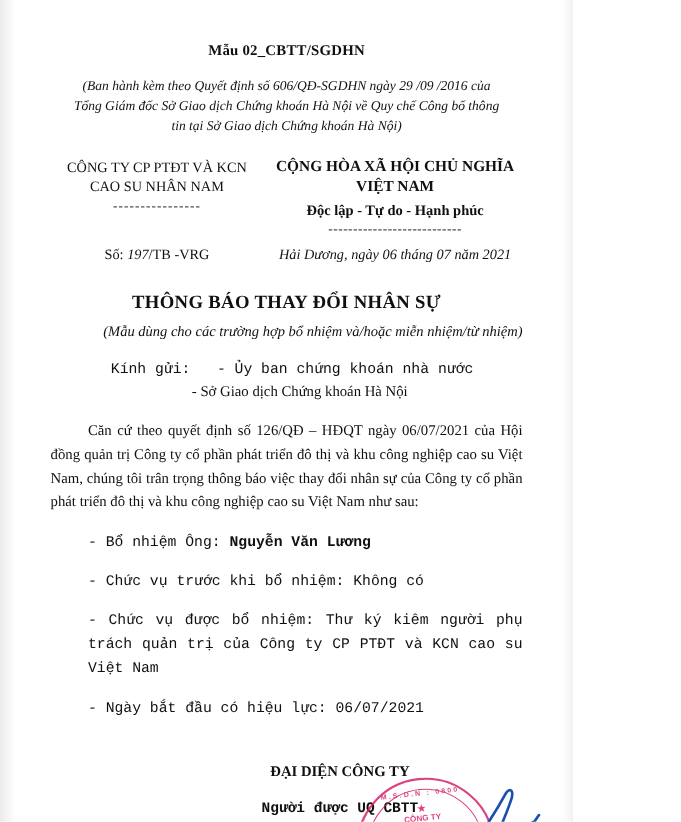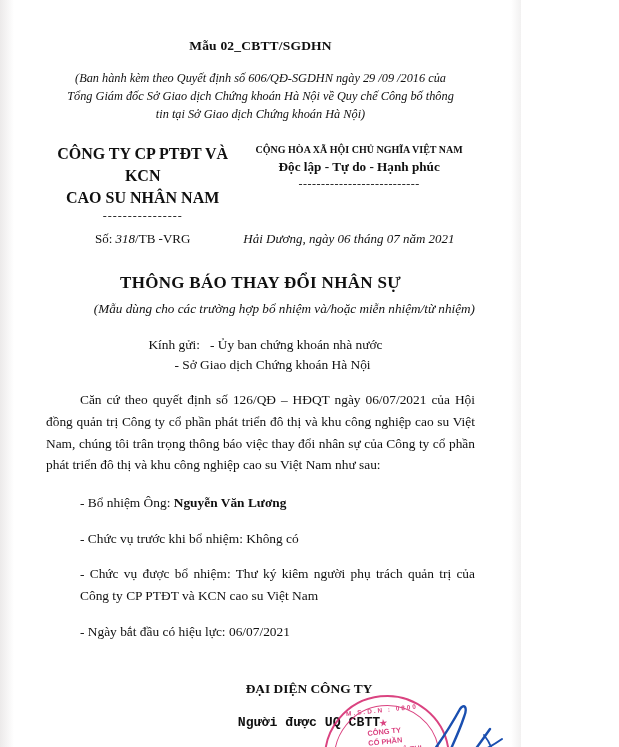--- a/index.html
+++ b/index.html
@@ -49,27 +49,27 @@
     text-align: center;
     box-sizing: border-box;
     padding-right: 4px;
   }
   .header-right {
     width: 54%;
     text-align: center;
     box-sizing: border-box;
   }
   .org-name {
-    font-weight: bold;
-    font-size: 16px;
+    font-weight: normal;
+    font-size: 13px;
     line-height: 1.35;
   }
   .nation-name {
     font-weight: bold;
-    font-size: 10px;
+    font-size: 14px;
     line-height: 1.35;
   }
   .motto {
     font-weight: bold;
     font-size: 13.2px;
     margin-top: 2px;
   }
   .rule-short {
     text-align: center;
     letter-spacing: 1px;
@@ -93,20 +93,21 @@
     text-align: center;
     font-size: 13px;
     box-sizing: border-box;
     padding-right: 4px;
   }
   .doc-number .num {
     font-style: italic;
   }
   .place-date {
     width: 54%;
+    text-align: center;
     font-style: italic;
     font-size: 13px;
     box-sizing: border-box;
   }
   .title-main {
     text-align: center;
     font-weight: bold;
     font-size: 17px;
     margin-top: 26px;
     letter-spacing: 0.3px;
@@ -117,37 +118,39 @@
     font-size: 13.2px;
     margin-top: 8px;
   }
   .recipients {
     margin-top: 20px;
     font-size: 13.4px;
   }
   .recipient-line1 {
     text-align: center;
     margin-left: 10px;
+    font-family: Liberation Mono, monospace;
   }
   .recipient-line2 {
     text-align: center;
     margin-left: 24px;
     margin-top: 4px;
   }
   .para {
     margin-top: 16px;
     font-size: 13.4px;
     line-height: 1.62;
     text-align: justify;
     text-indent: 34px;
   }
   .bullets {
     margin-top: 16px;
     font-size: 13.4px;
     line-height: 1.62;
+    font-family: Liberation Mono, monospace;
   }
   .bullet {
     margin-top: 14px;
     padding-left: 34px;
     text-align: justify;
   }
   .bullet:first-child { margin-top: 0; }
   .bold { font-weight: bold; }
   .sign-block {
     margin-top: 26px;
@@ -272,21 +275,21 @@
       <div class="header-right">
         <div class="nation-name">CỘNG HÒA XÃ HỘI CHỦ NGHĨA VIỆT NAM</div>
         <div class="motto">Độc lập - Tự do - Hạnh phúc</div>
         <div class="rule-long">---------------------------</div>
       </div>
     </div>
 
     <div class="sub-row">
       <div class="doc-number">
         <span>Số:</span>
-        <span class="num">318</span><span>/TB -VRG</span>
+        <span class="num">197</span><span>/TB -VRG</span>
       </div>
       <div class="place-date">Hải Dương, ngày 06  tháng  07  năm 2021</div>
     </div>
 
     <div class="title-main">THÔNG BÁO THAY ĐỔI NHÂN SỰ</div>
     <div class="title-sub">(Mẫu dùng cho các trường hợp bổ nhiệm và/hoặc miễn nhiệm/từ nhiệm)</div>
 
     <div class="recipients">
       <div class="recipient-line1">
         <span>Kính gửi:</span>

